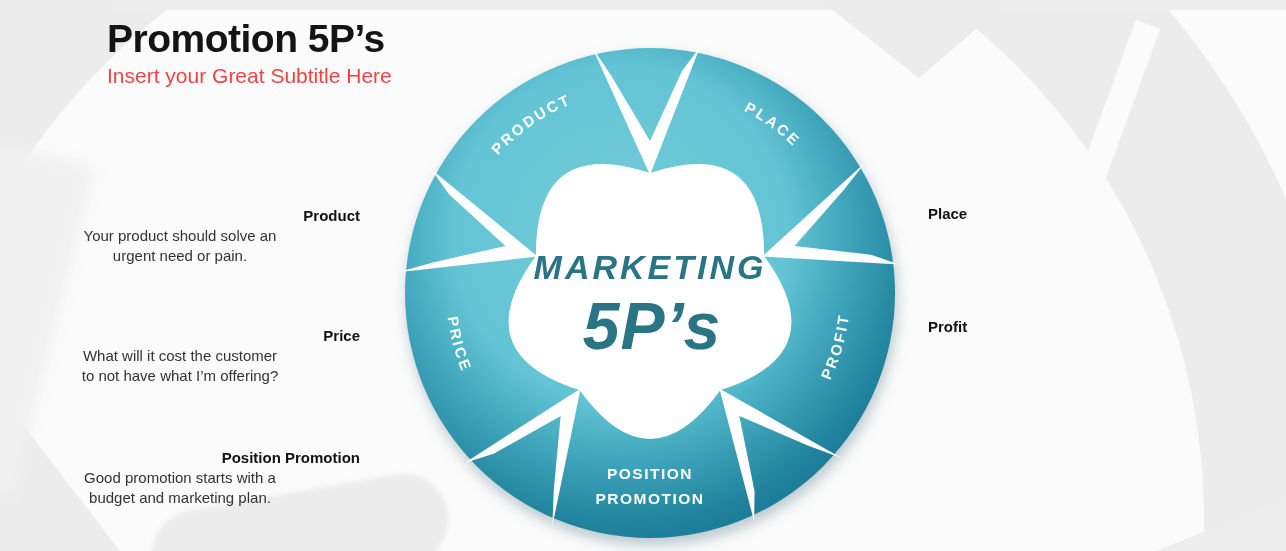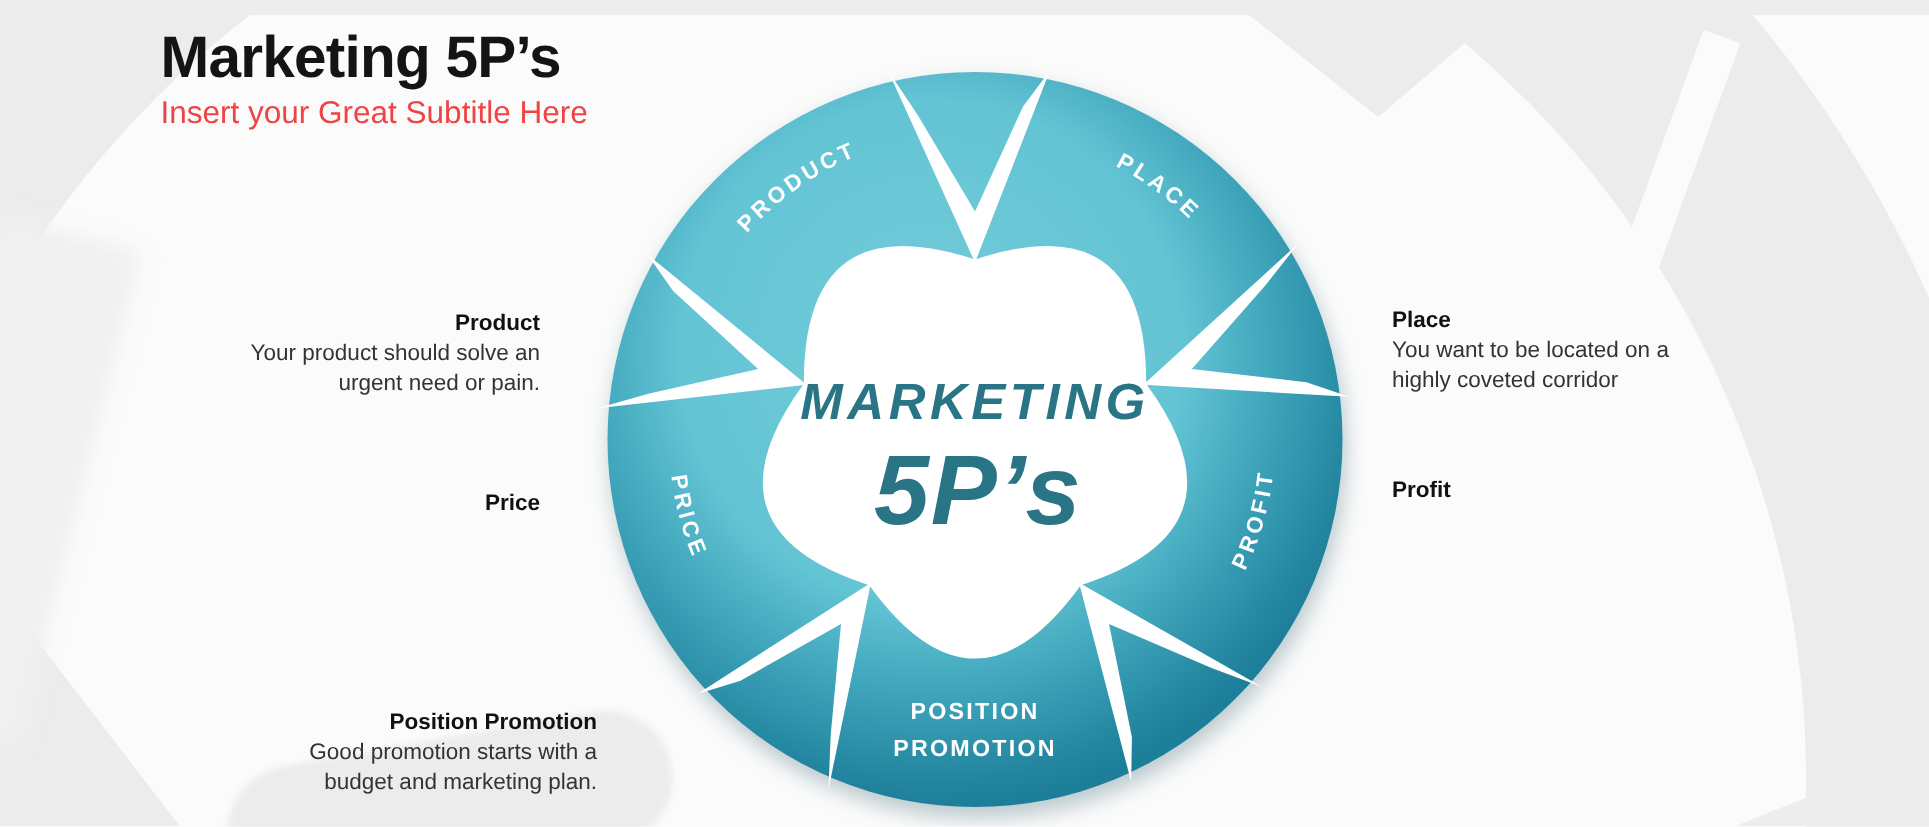--- a/index.html
+++ b/index.html
@@ -25,26 +25,26 @@
   .bg-leftsoft { left:-45px; top:150px; width:100px; height:340px; background:#f0f0f0; transform:rotate(14deg); filter:blur(7px); }
 
   
   .titleblock { position:absolute; left:107px; top:16px; z-index:3; }
   .title { font-size:39px; font-weight:700; letter-spacing:-0.5px; color:#141414; line-height:46px; }
   .subtitle { font-size:21px; font-weight:400; color:#ef4444; line-height:27px; }
 
   
   .ann { position:absolute; z-index:3; font-size:15px; line-height:20px; color:#333; }
   .ann h3 { font-size:15px; line-height:20px; font-weight:700; color:#111; }
-  .ann .body { white-space:pre-line; }
+  .ann .body { white-space:pre-line;text-align:center; }
   .ann-left { left:0; width:360px; text-align:right; }
   .ann-right { left:928px; width:235px; text-align:left; }
   #ann-product { top:206px; }
   #ann-price { top:326px; }
-  #ann-position { top:472px;margin-left:38px; }
+  #ann-position { top:448px; }
   #ann-place { top:204px; }
   #ann-profit { top:317px; }
 
   
   .diagram { position:absolute; left:390px; top:33px; width:520px; height:520px; z-index:2; }
   .disc { filter:drop-shadow(2px 7px 7px rgba(30,80,95,.30)); }
   .ringlabel { font-family:"Liberation Sans", sans-serif; font-weight:700; font-size:15px; letter-spacing:2.5px; fill:#ffffff; }
   .poslabel { font-family:"Liberation Sans", sans-serif; font-weight:700; font-size:15.5px; letter-spacing:1.5px; fill:#ffffff; text-anchor:middle; }
   .centerword { font-family:"Liberation Sans", sans-serif; font-style:italic; font-weight:700; font-size:34px; letter-spacing:3px; fill:#2a7585; text-anchor:middle; }
   .centerbig { font-family:"Liberation Sans", sans-serif; font-style:italic; font-weight:700; font-size:66px; letter-spacing:1px; fill:#2a7585; text-anchor:middle; }
@@ -60,42 +60,42 @@
 <div class="bg-shape bg-topstrip"></div>
 <div class="bg-shape bg-slash"></div>
 <div class="bg-shape bg-tl"></div>
 <div class="bg-shape bg-toparrow"></div>
 <div class="bg-shape bg-bl"></div>
 <div class="bg-shape bg-bc"></div>
 <div class="bg-shape bg-br"></div>
 <div class="bg-shape bg-leftsoft"></div>
 
 <div class="titleblock">
-  <div class="title">Marketing 5P’s</div>
+  <div class="title">Promotion 5P’s</div>
   <div class="subtitle">Insert your Great Subtitle Here</div>
 </div>
 
 <div class="ann ann-left" id="ann-product">
   <h3>Product</h3>
   <div class="body">Your product should solve an
 urgent need or pain.</div>
 </div>
 <div class="ann ann-left" id="ann-price">
   <h3>Price</h3>
+  <div class="body">What will it cost the customer
+to not have what I’m offering?</div>
 </div>
 <div class="ann ann-left" id="ann-position">
   <h3>Position Promotion</h3>
   <div class="body">Good promotion starts with a
 budget and marketing plan.</div>
 </div>
 
 <div class="ann ann-right" id="ann-place">
   <h3>Place</h3>
-  <div class="body">You want to be located on a
-highly coveted corridor</div>
 </div>
 <div class="ann ann-right" id="ann-profit">
   <h3>Profit</h3>
 </div>
 
 <div class="diagram">
 <svg width="520" height="520" viewBox="-260 -260 520 520">
   <defs>
     <radialGradient id="ringGrad" cx="0.44" cy="0.38" r="0.62">
       <stop offset="0%" stop-color="#74ccd9"></stop>

